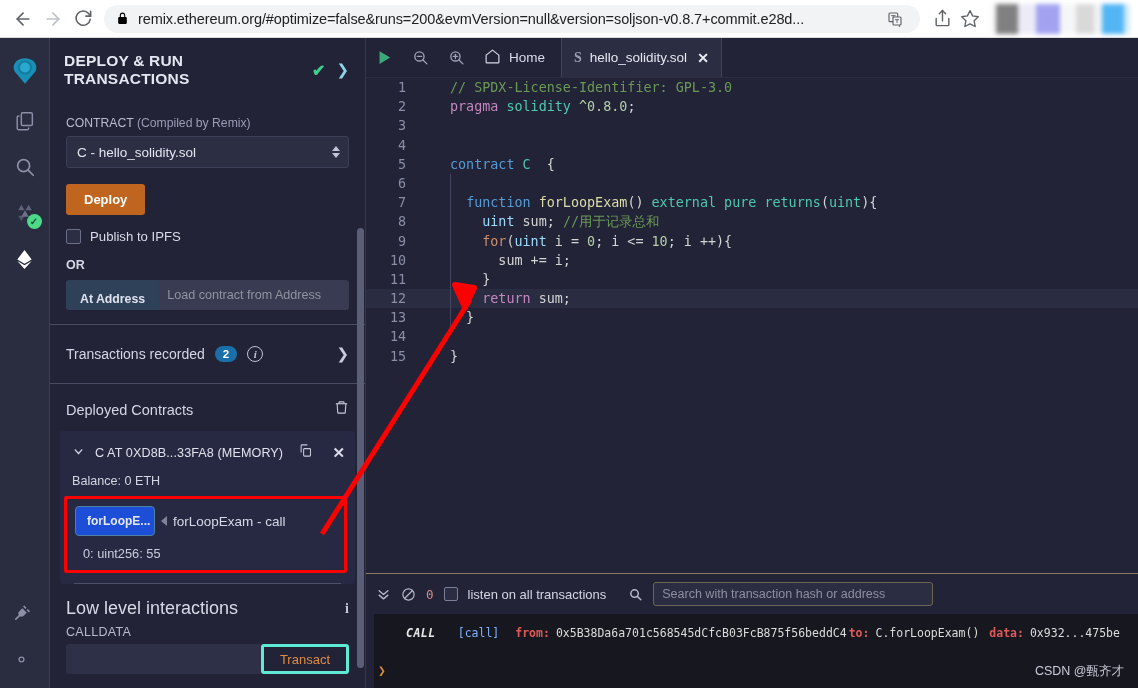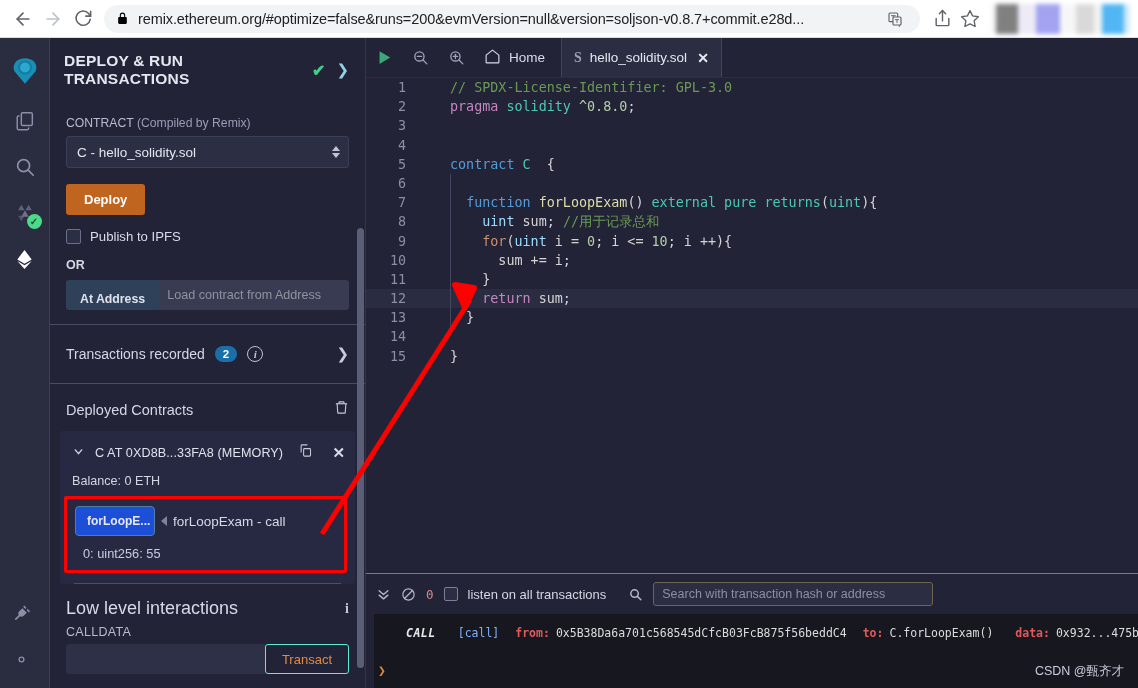--- a/index.html
+++ b/index.html
@@ -253,21 +253,21 @@
   .calldata-row { display: flex; padding: 0 16px; }
   .calldata-input {
     flex: 1 1 auto; min-width: 0; height: 30px;
     background: #2e3048; border: none; border-radius: 3px 0 0 3px;
     font-family: "Liberation Sans", sans-serif; color: #dfe1ec; font-size: 12px;
     padding: 0 8px;
   }
   .transact-btn {
     flex: 0 0 auto;
     background: transparent;
-    border: 1px solid #5eead4;
+    border: 3px solid #5eead4;
     border-radius: 3px;
     color: #e08b43;
     font-size: 13px;
     padding: 0 16px;
     font-family: "Liberation Sans", sans-serif;
   }
   .panel-scrollbar {
     position: absolute; right: 1px; top: 190px;
     width: 7px; height: 440px;
     background: #5b5e77; border-radius: 4px;
@@ -735,23 +735,23 @@
         </span>
       </div>
 
       <div class="term-log">
         <div class="term-left-strip"></div>
         <div class="log-line">
           <span class="log-call-badge">CALL</span>
           <span class="log-bracket">[call]</span>
           <span class="log-key" style="margin-left:16px">from:</span>
           <span class="log-val" style="margin-left:6px">0x5B38Da6a701c568545dCfcB03FcB875f56beddC4</span>
-          <span class="log-key" style="margin-left:16px">to:</span>
+          <span class="log-key" style="margin-left:2px">to:</span>
           <span class="log-val" style="margin-left:6px">C.forLoopExam()</span>
-          <span class="log-key" style="margin-left:22px">data:</span>
+          <span class="log-key" style="margin-left:10px">data:</span>
           <span class="log-val" style="margin-left:6px">0x932...475be</span>
         </div>
         <div class="term-prompt">❯</div>
         <div class="watermark">CSDN @甄齐才</div>
       </div>
     </div>
   </div>
 </div>
 
 <svg class="arrow-svg" viewBox="0 0 1138 688">

